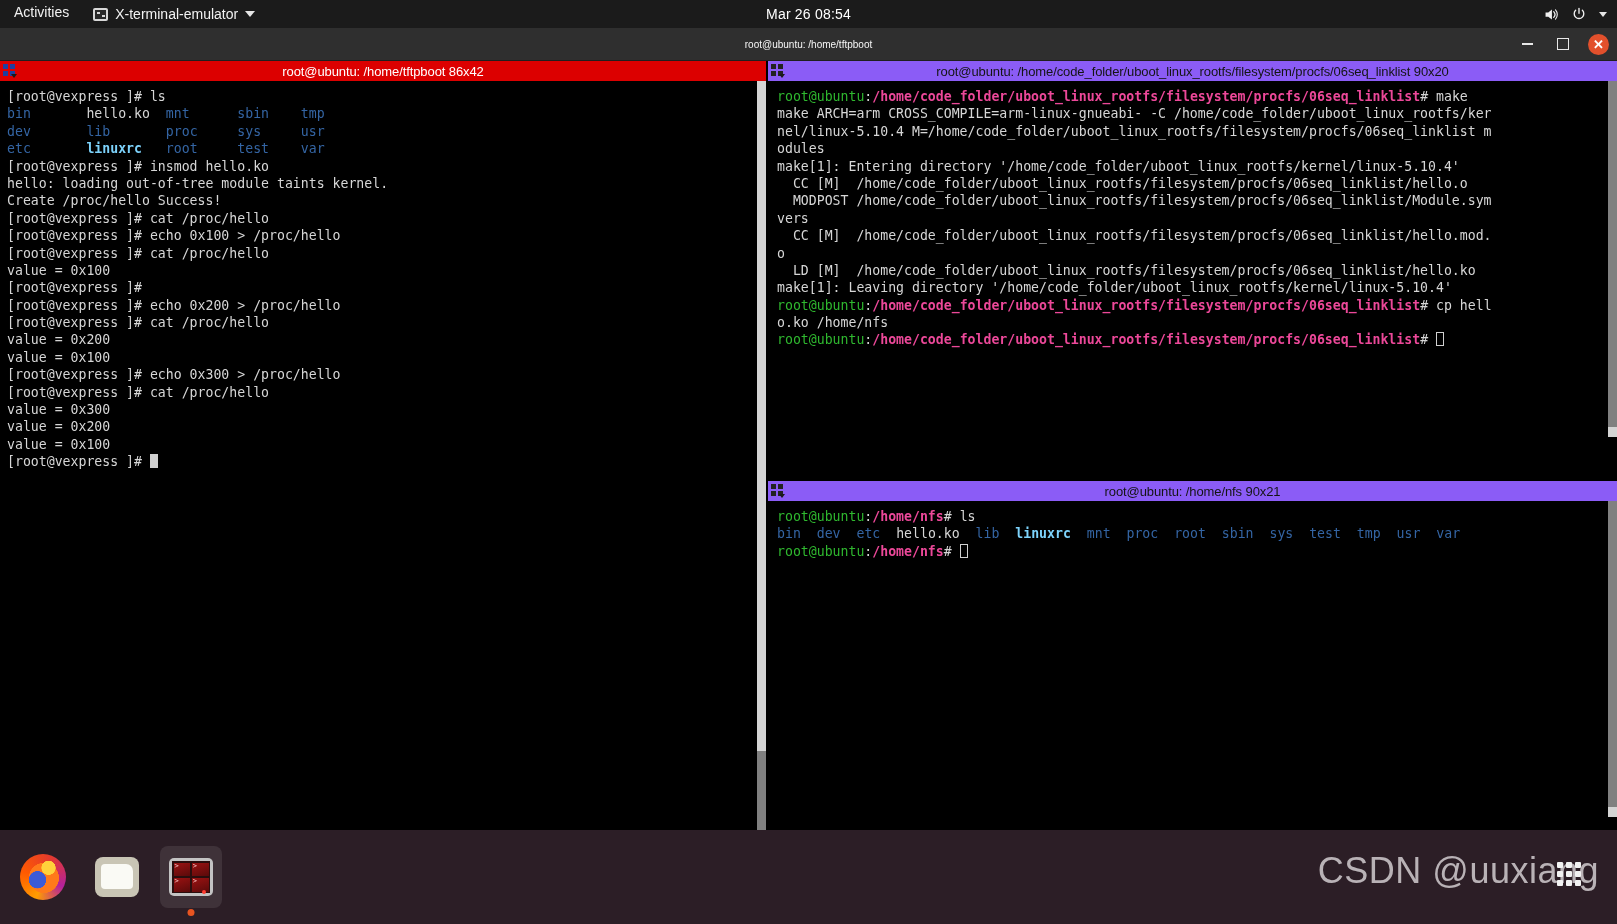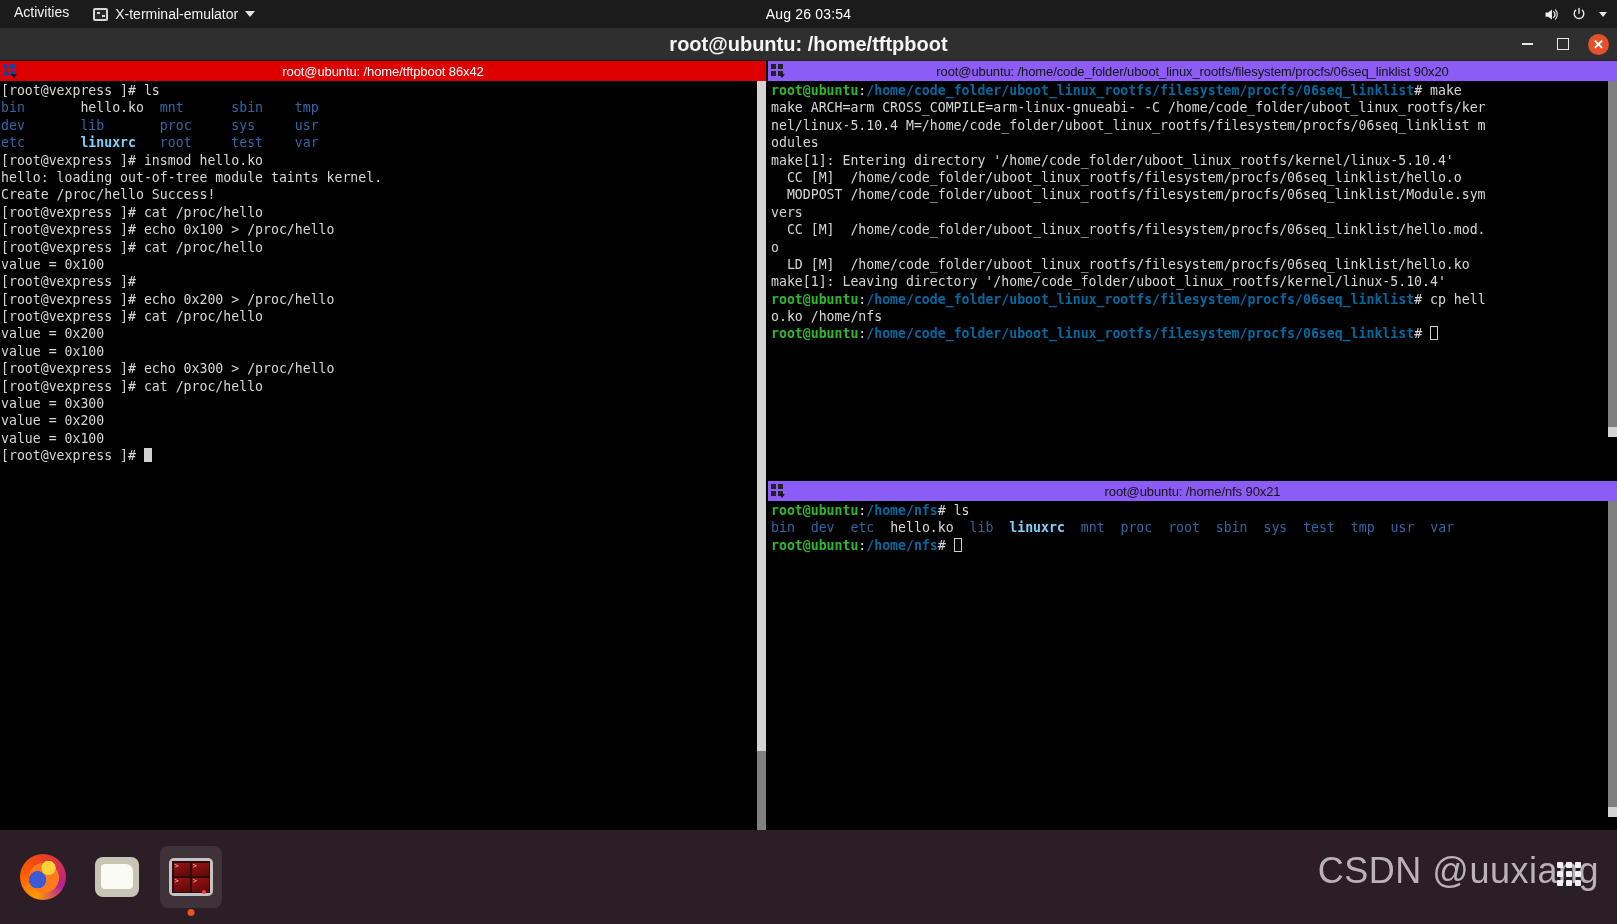--- a/index.html
+++ b/index.html
@@ -89,22 +89,22 @@
   }
   #titlebar {
     position: relative;
     height: 32px;
     background: #2f2f2f;
     border-bottom: 1px solid #1f1f1f;
     display: flex; align-items: center; justify-content: center;
   }
   #titlebar .wtitle {
     color: #f6f6f6;
-    font-size: 20px;
-    font-weight: bold;
+    font-size: 10px;
+    font-weight: normal;
   }
   #titlebar .wbuttons {
     position: absolute; right: 8px; top: 0;
     height: 32px;
     display: flex; align-items: center; gap: 14px;
   }
   .wbtn {
     width: 22px; height: 22px;
     display: flex; align-items: center; justify-content: center;
     color: #e6e6e6;
@@ -182,27 +182,27 @@
   }
   .paneTitle.active .tmIcon:after { border-top-color: #1a1a1a; }
 
   .term {
     font-family: "DejaVu Sans Mono", "Liberation Mono", monospace;
     font-size: 13.2px;
     line-height: 17.4px;
     color: #d6d6d6;
     background: #000000;
     white-space: pre;
-    padding: 1px;
+    padding: 7px;
     overflow: hidden;
   }
   .term .ln { height: 17.4px; white-space: pre; }
-  .c-green  { color: #2fb82f; font-weight: bold; }
+  .c-green  { color: #2fb82f; font-weight: normal; }
   .c-blue   { color: #3465a4; font-weight: normal; }
-  .c-blue2  { color: #0369a1; font-weight: bold; }
+  .c-blue2  { color: #ec4899; font-weight: bold; }
   .c-cyan   { color: #7dd3fc; font-weight: bold; }
   .c-white  { color: #d6d6d6; }
   .cursor-block {
     display: inline-block;
     width: 8px; height: 14px;
     background: #d0d0d0;
     vertical-align: -2px;
   }
   .cursor-hollow {
     display: inline-block;
@@ -336,21 +336,21 @@
 
 <div id="screen">
 
   <div id="topbar">
     <div class="activities">Activities</div>
     <div class="appmenu">
       <span class="appicon-term"></span>
       <span>X-terminal-emulator</span>
       <span class="caret-down"></span>
     </div>
-    <div class="clock"><span>Aug 26  03:54</span></div>
+    <div class="clock"><span>Mar 26  08:54</span></div>
     <div class="sysmenu">
       <span class="ic">
         <svg viewBox="0 0 20 20" width="17" height="17">
             <path d="M3 7.5h3.2L10.5 4v12L6.2 12.5H3z" fill="#f0f0f0"></path>
             <path d="M12.6 6.6a5 5 0 010 6.8" stroke="#f0f0f0" stroke-width="1.5" fill="none" stroke-linecap="round"></path>
             <path d="M14.7 4.6a8 8 0 010 10.8" stroke="#f0f0f0" stroke-width="1.3" fill="none" stroke-linecap="round"></path>
           </svg>
       </span>
       <span class="ic">
         <svg viewBox="0 0 20 20" width="16" height="16">

